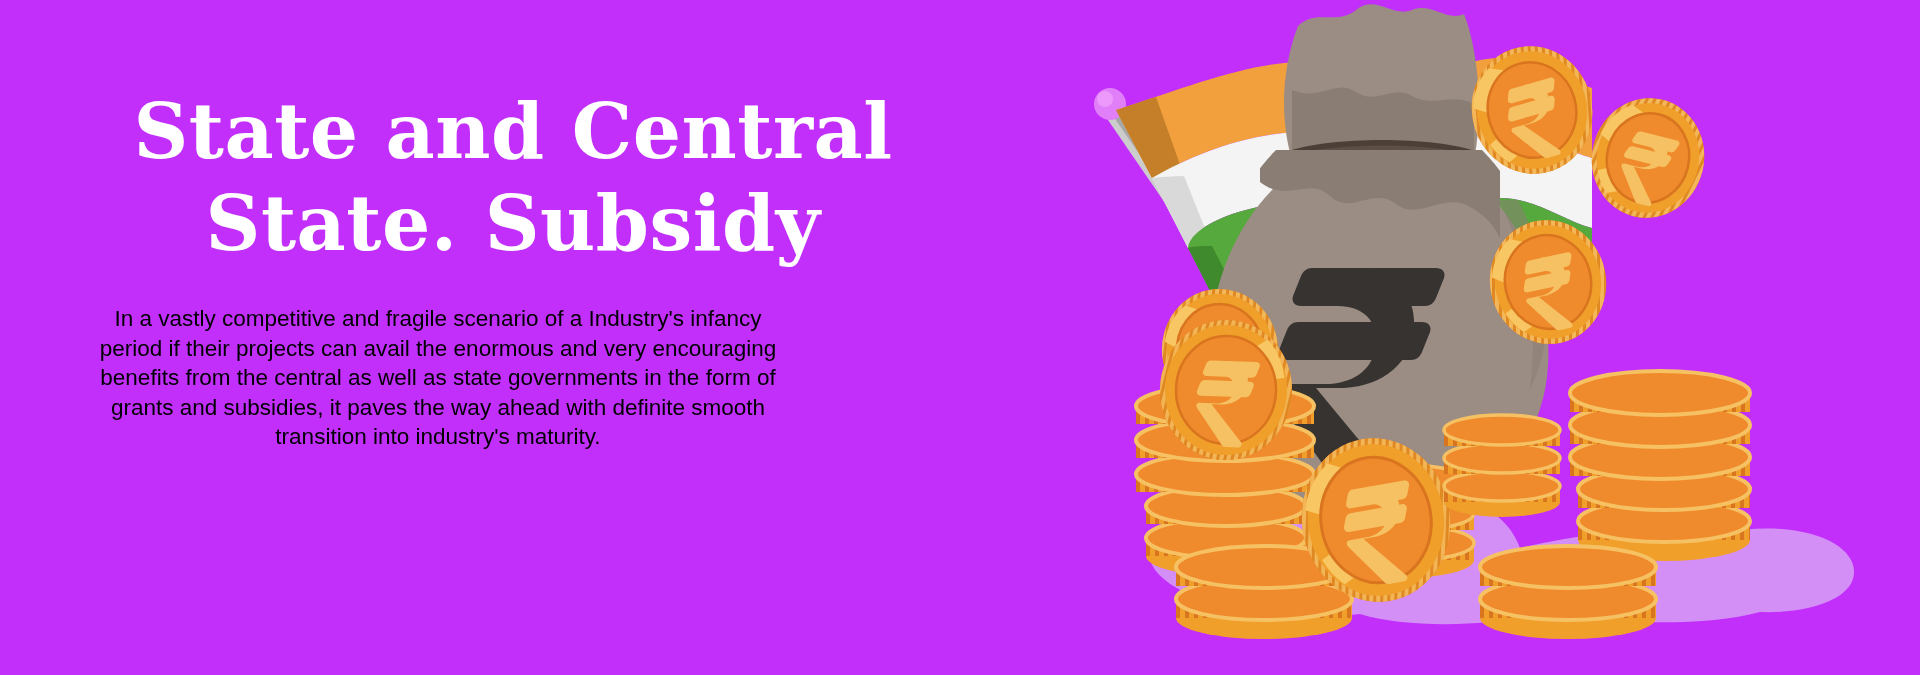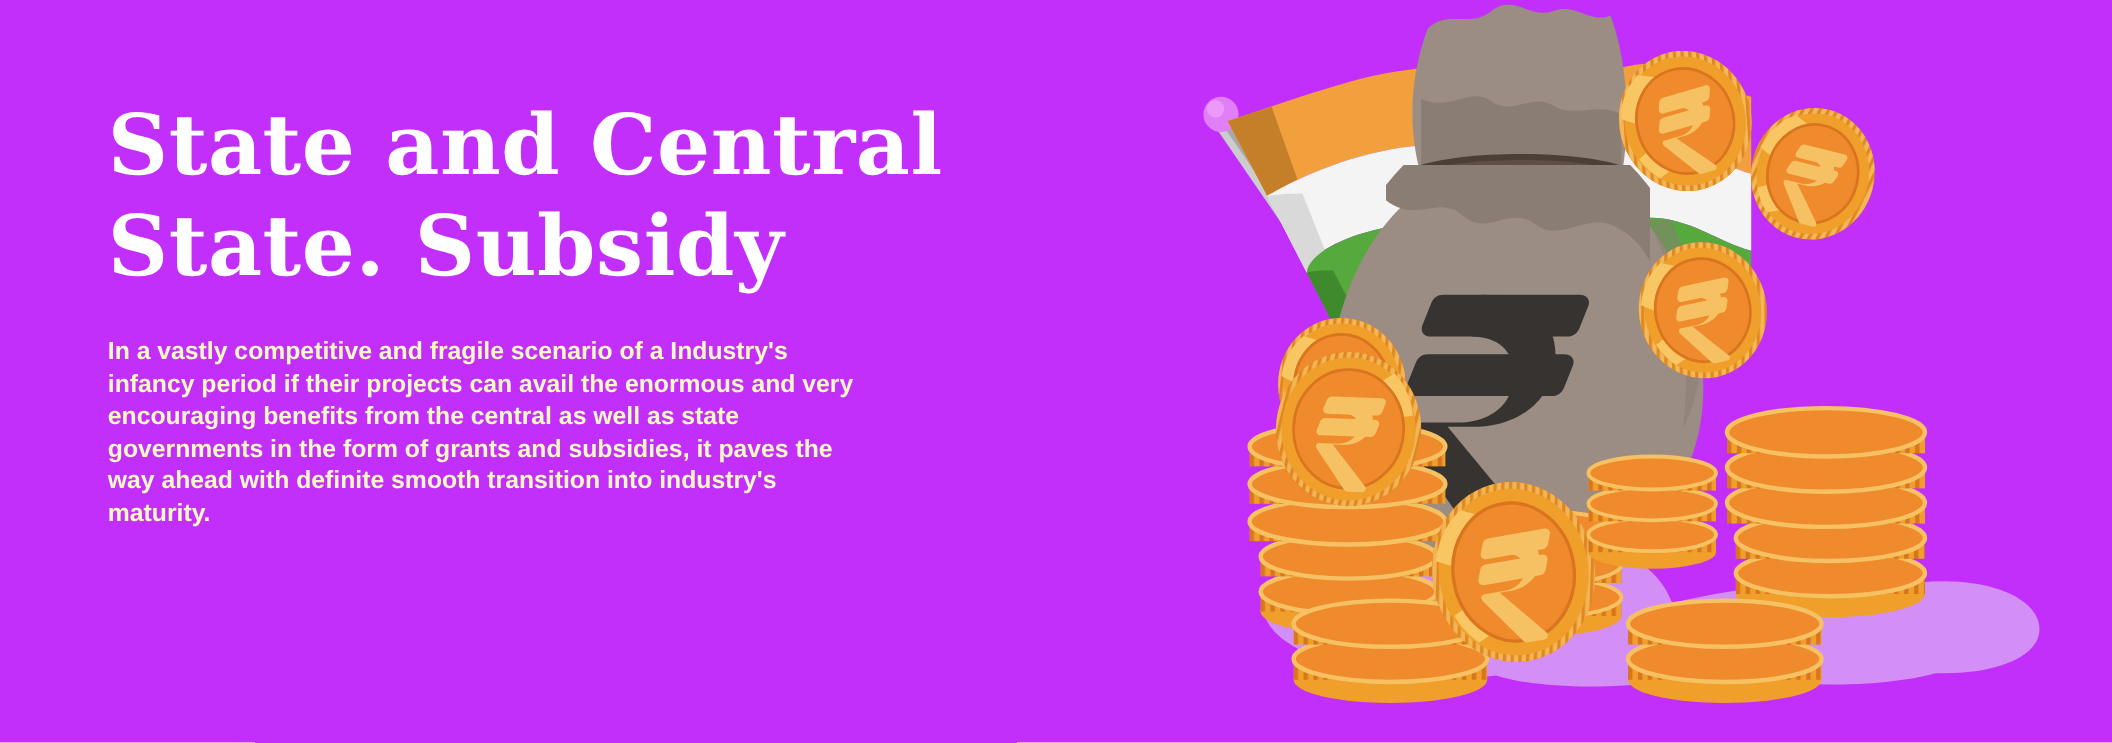--- a/index.html
+++ b/index.html
@@ -30,42 +30,42 @@
     font-size: 76px;
     line-height: 92px;
     letter-spacing: 0.5px;
     margin: 0;
     white-space: nowrap;
   }
   .headline .line { display: block; }
   .body-copy {
     margin: 0;
     padding-top: 34px;
-    color: #fef9c3;
+    color: #000000;
     font-family: "Liberation Sans", sans-serif;
-    font-weight: 700;
+    font-weight: 400;
     font-size: 22.5px;
     line-height: 29.5px;
     max-width: 680px;
   }
 
   
   .art {
     position: absolute;
     left: 1080px;
     top: 0;
     width: 840px;
     height: 675px;
   }
   .art svg { display: block; width: 100%; height: 100%; }
 </style>
 </head>
 <body>
 
-<div id="banner" style="background: rgb(194, 47, 251);">
+<div id="banner" style="background: rgb(194, 47, 251); text-align: center;">
 
   <div class="text-col">
     <h1 class="headline">
       <span class="line">State and Central</span>
       <span class="line">State. Subsidy</span>
     </h1>
     <p class="body-copy">In a vastly competitive and fragile scenario of a Industry's infancy period if their projects can avail the enormous and very encouraging benefits from the central as well as state governments in the form of grants and subsidies, it paves the way ahead with definite smooth transition into industry's maturity.</p>
   </div>
 
   <div class="art">

